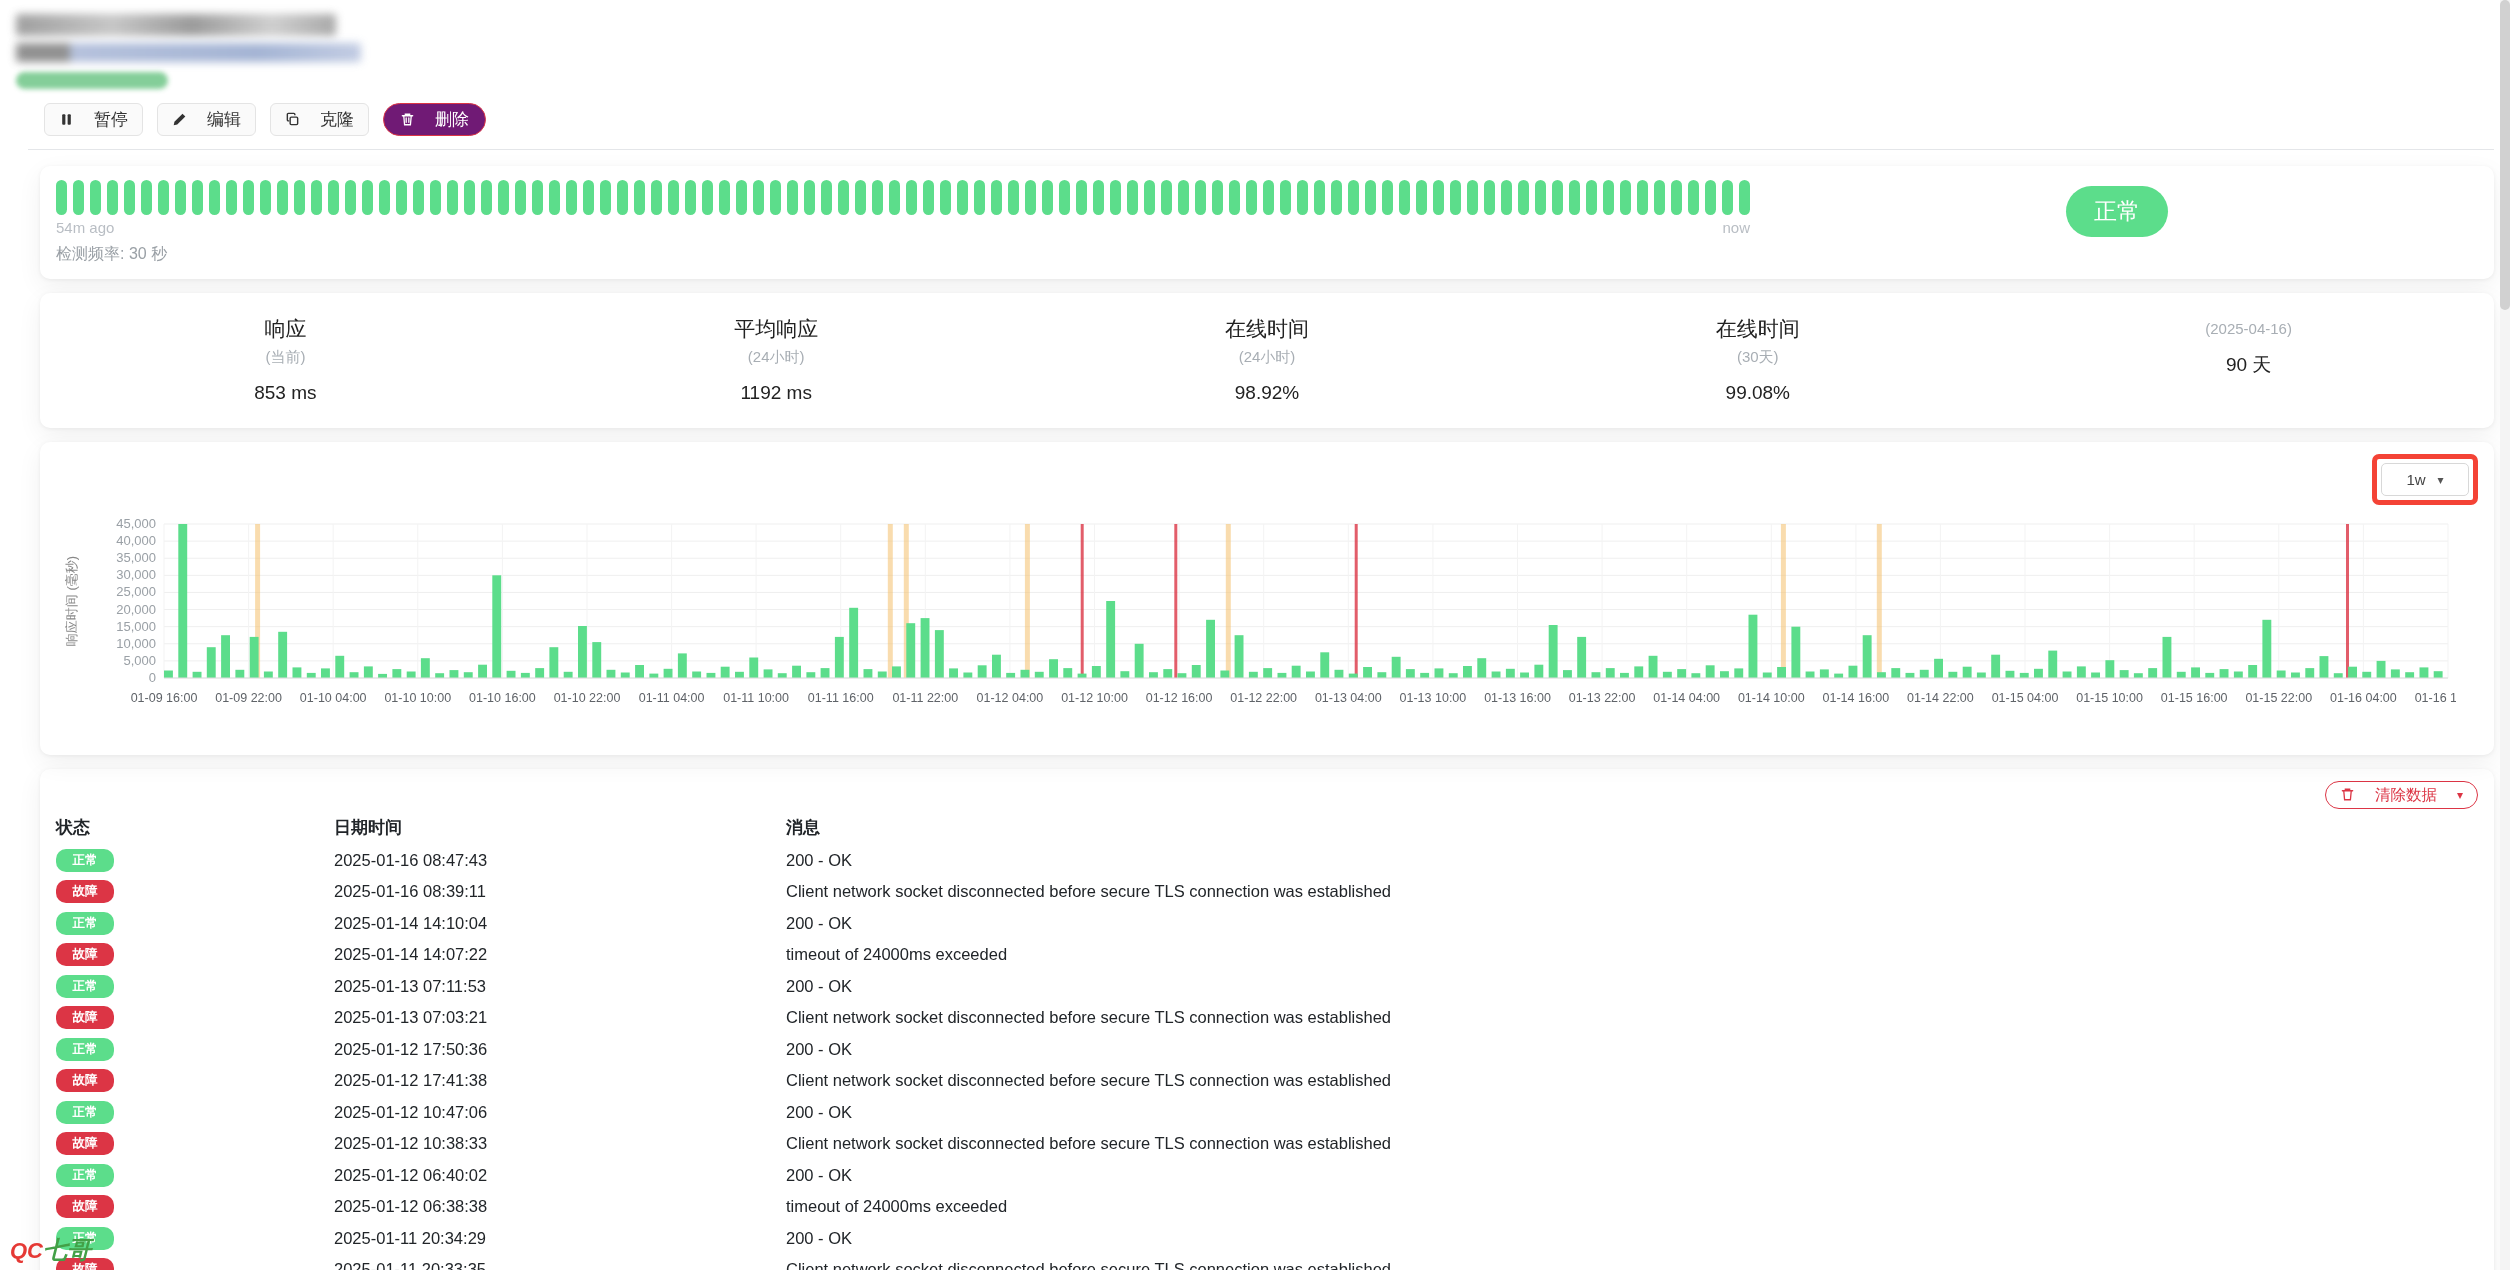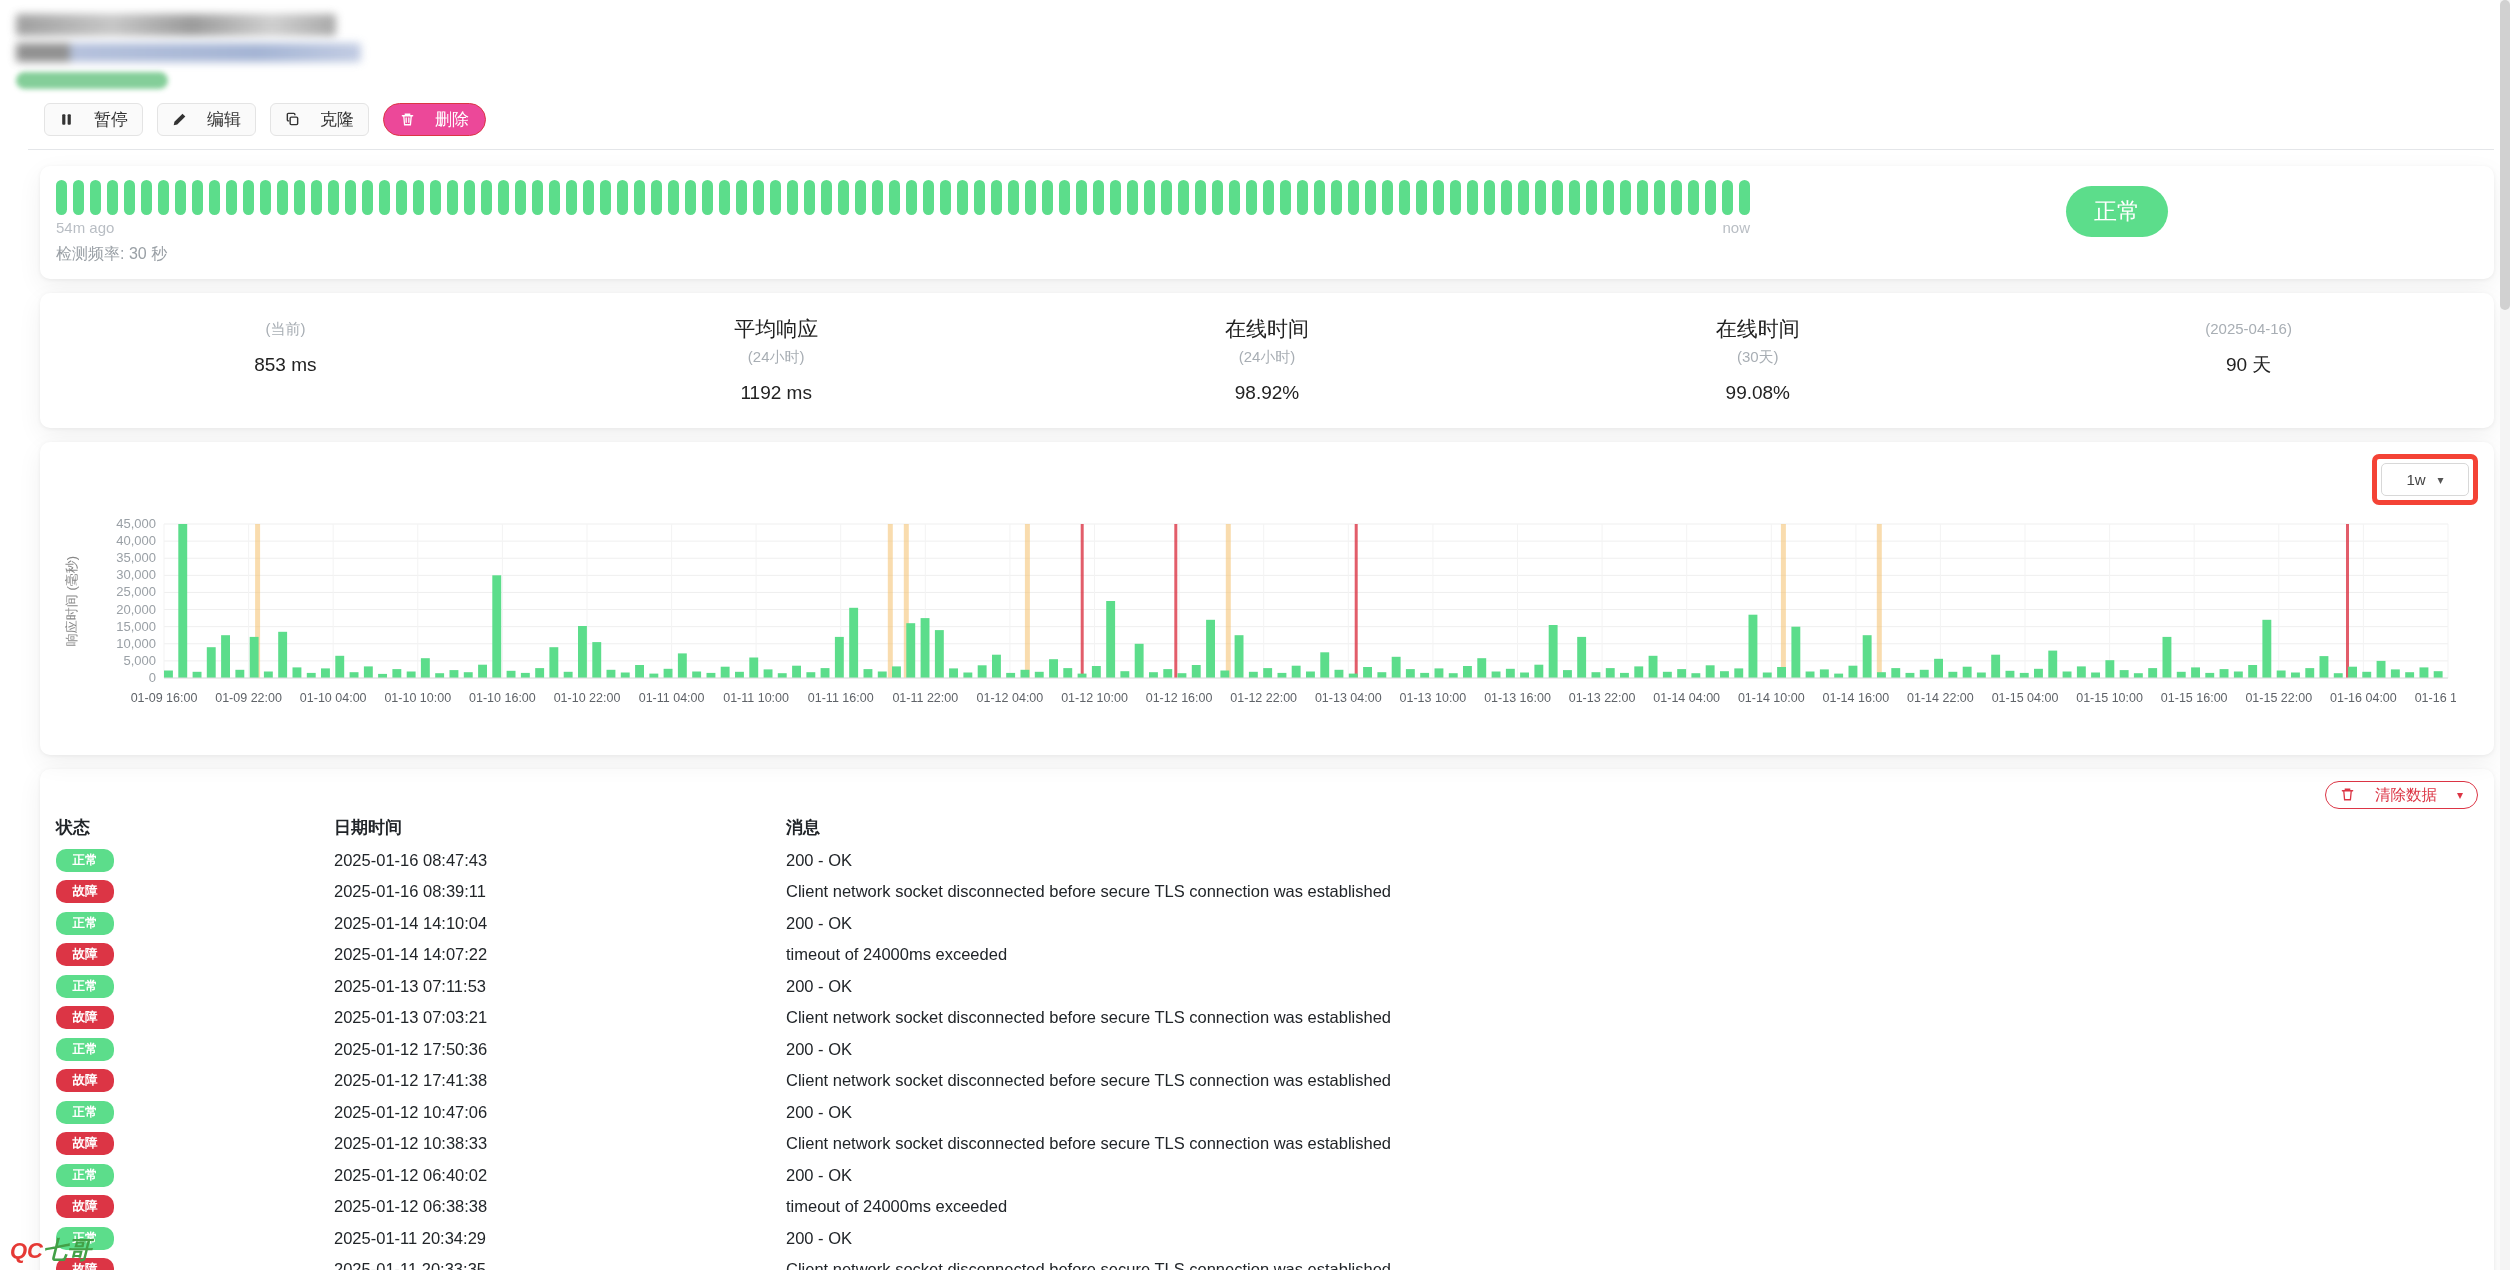--- a/index.html
+++ b/index.html
@@ -14,21 +14,21 @@
     background:linear-gradient(90deg,#8f8f8f,#bdbdbd 30%,#8a8a8a 55%,#c7c7c7 80%,#9a9a9a); opacity:.85;}
   .url-blur { width:345px; height:19px; margin-top:7px;
     background:linear-gradient(90deg,#7d7d7d 0 54px,#a8b6d6 54px,#93a6cc 70%,#b7c3de); opacity:.85;}
   .tag-blur { width:152px; height:17px; margin-top:10px; border-radius:9px;
     background:#77c98e; filter:blur(2.5px); opacity:.9;}
   .btn-row { margin:14px 0 0 28px; display:flex; gap:14px; align-items:center; }
   .btn { display:inline-flex; align-items:center; gap:20px; font-size:17px; line-height:1;
     padding:7px 14px; border-radius:6px; border:1px solid #e4e4e4; background:#fafafa;
     color:#333; cursor:pointer; font-family:inherit; }
   .btn .ic { display:inline-flex; }
-  .btn.danger { background:#ec4899; border-color:#DC3545; color:#fff; border-radius:17px; padding:7px 16px; }
+  .btn.danger { background:#701a75; border-color:#DC3545; color:#fff; border-radius:17px; padding:7px 16px; }
   .divider { margin-top:13px; margin-left:12px; border-bottom:1px solid #e4e6e9; }
 
   
   .cards { margin:16px 0 0 24px; }
   .card { background:#fff; border-radius:10px; margin-bottom:14px; padding:14px 16px;
     box-shadow:0 1px 4px rgba(0,0,0,.06), 0 8px 26px rgba(0,0,0,.06); }
 
   
   .heartbeat-card { display:flex; align-items:flex-start; }
   .hb-left { width:1700px; }
@@ -239,20 +239,21 @@
         </div>
         <div class="hb-freq">检测频率: 30 秒</div>
       </div>
       <div class="hb-right">
         <span class="status-pill-big">正常</span>
       </div>
     </section>
 
     <section class="card stats-card">
       <div class="stat">
+        <div class="stat-title">响应</div>
         <div class="stat-sub">(当前)</div>
         <div class="stat-value underline">853 ms</div>
       </div>
       <div class="stat">
         <div class="stat-title">平均响应</div>
         <div class="stat-sub">(24小时)</div>
         <div class="stat-value">1192 ms</div>
       </div>
       <div class="stat">
         <div class="stat-title">在线时间</div>

